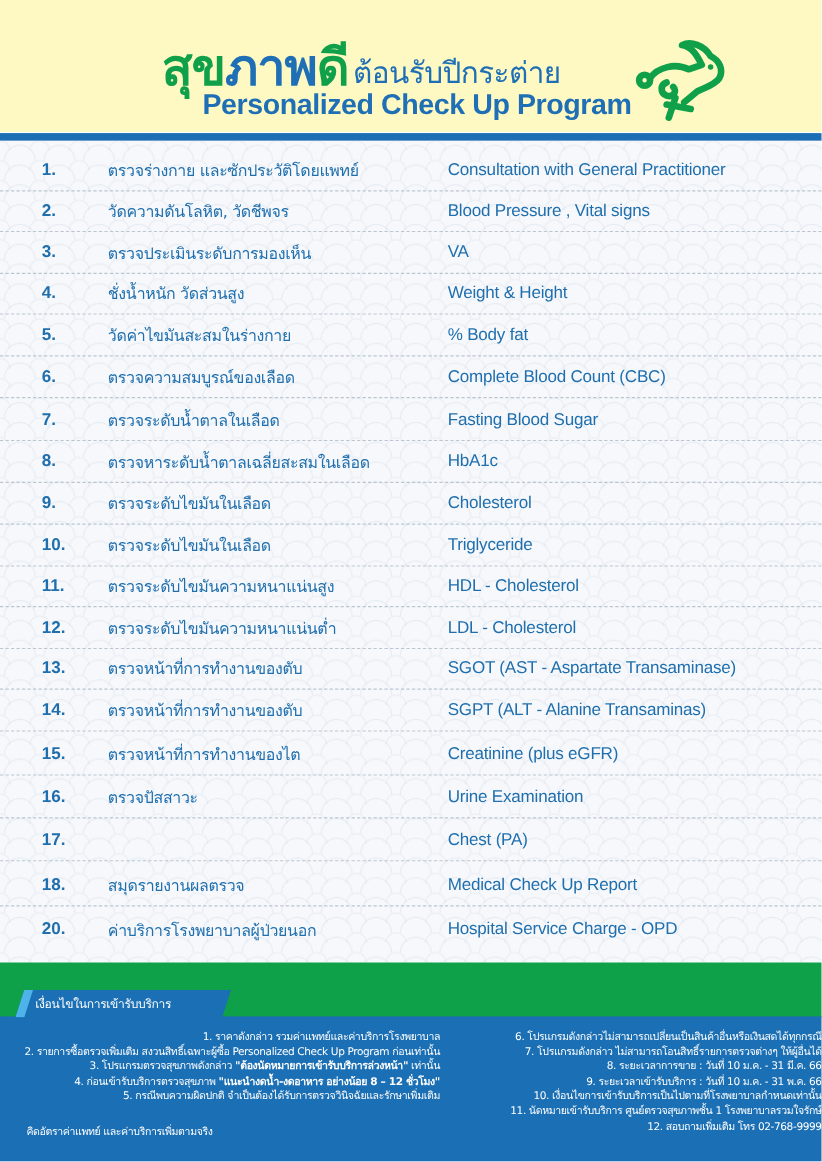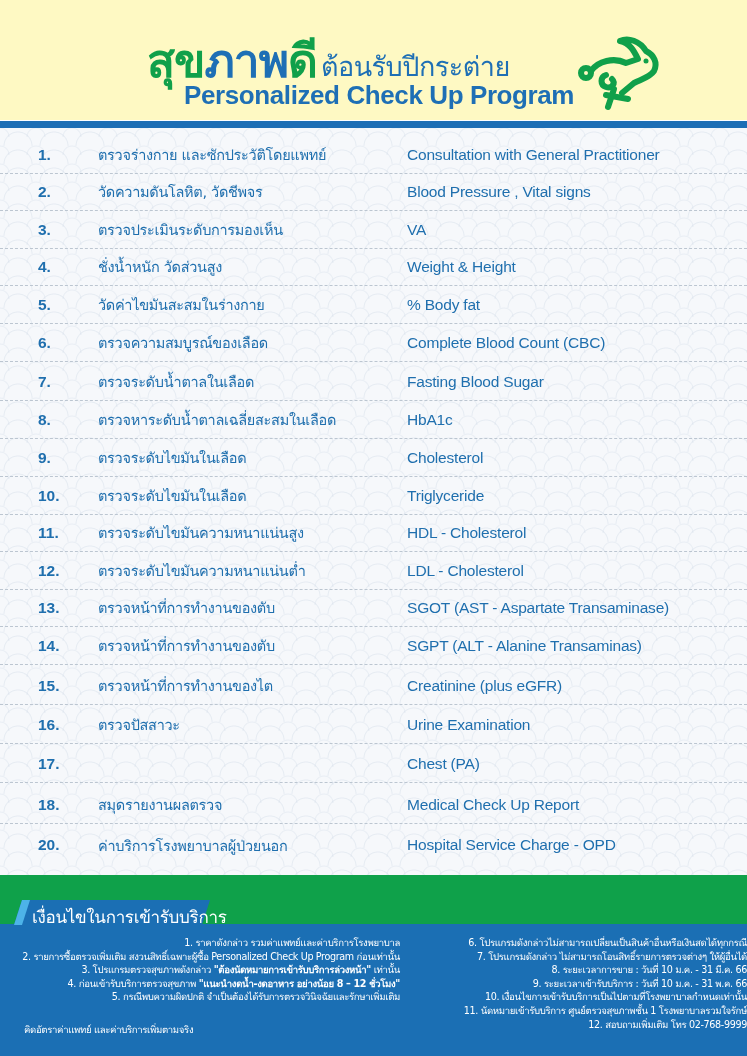--- a/index.html
+++ b/index.html
@@ -32,21 +32,21 @@
   .row .en { position: absolute; left: 407px; font-size: 15.5px; color: #1f6fae; white-space: nowrap; letter-spacing: -0.2px; }
   .row.last { border-bottom: none; }
 
   
   .footer-green { position: absolute; left: 0; top: 875px; width: 747px; height: 50px; background: #0fa14a; }
   .footer-blue { position: absolute; left: 0; top: 924px; width: 747px; height: 132px; background: #1b6fb4; }
   .cond-tab { position: absolute; left: 14px; top: 900px; width: 196px; height: 25px; background: #1b6fb4;
     clip-path: polygon(8px 0, 100% 0, calc(100% - 8px) 100%, 0 100%); }
   .cond-tab-accent { position: absolute; left: 14px; top: 900px; width: 16px; height: 25px; background: #4db3e8;
     clip-path: polygon(8px 0, 100% 0, 8px 100%, 0 100%); }
-  .cond-title { position: absolute; left: 32px; top: 903px; font-family: "DejaVu Sans", sans-serif; font-size: 17px; color: #ffffff; white-space: nowrap; letter-spacing: -0.3px; }
+  .cond-title { position: absolute; left: 32px; top: 903px; font-family: "DejaVu Sans", sans-serif; font-size: 11px; color: #ffffff; white-space: nowrap; letter-spacing: -0.3px; }
   .cond-col { position: absolute; top: 936px; color: #ffffff; font-family: "DejaVu Sans", sans-serif; font-size: 9.6px; line-height: 13.6px; letter-spacing: -0.35px; }
   .cond-col.left { left: 10px; width: 390px; }
   .cond-col.right { left: 411px; width: 336px; }
   .cond-item { white-space: nowrap; text-align: right; }
   .cond-item b { font-weight: bold; }
   .cond-indent { padding-left: 14px; font-weight: normal; white-space: nowrap; margin-top: 19px; }
 </style>
 </head>
 <body>
 

